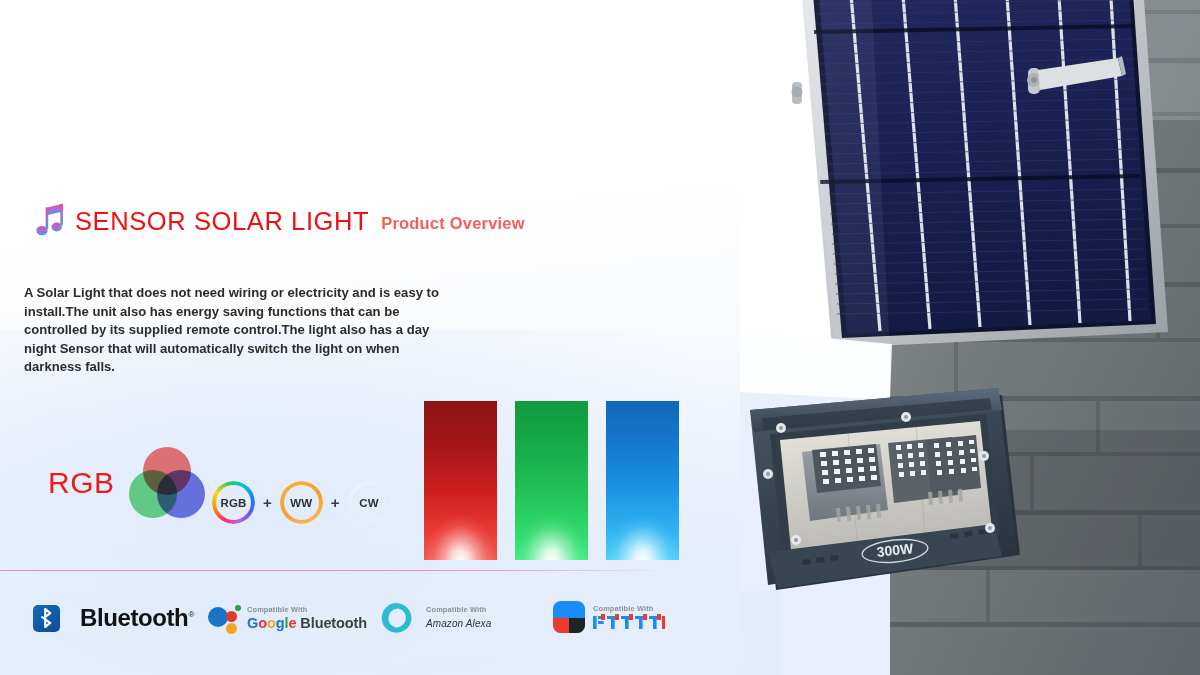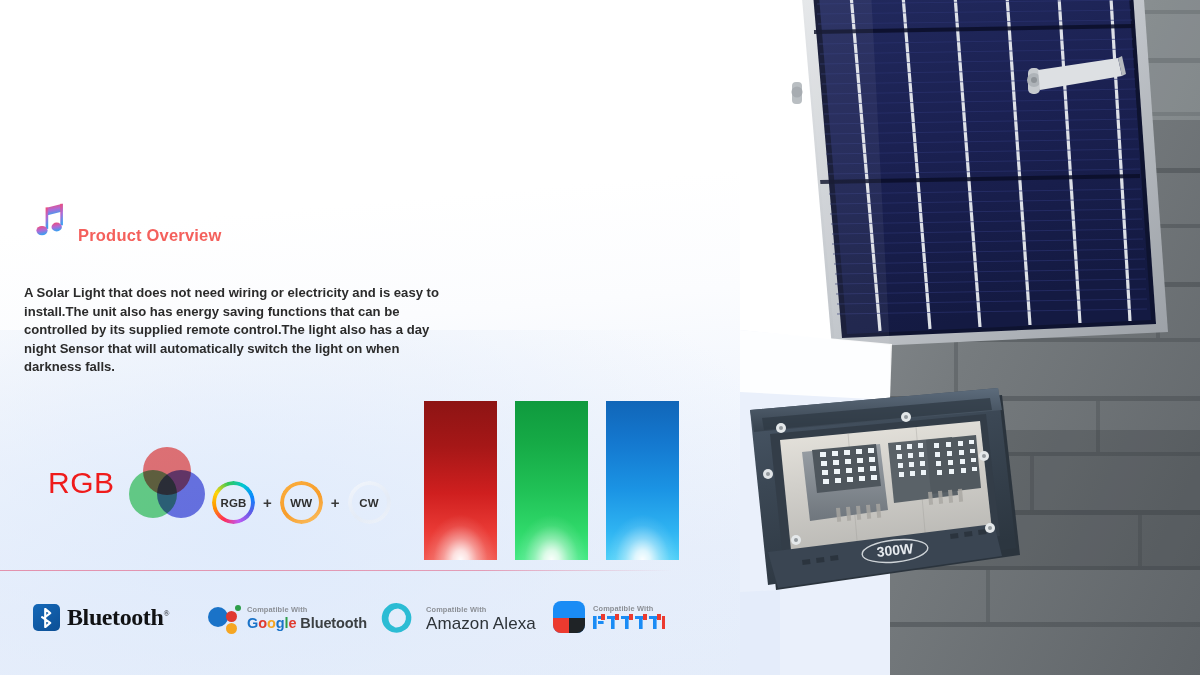--- a/index.html
+++ b/index.html
@@ -58,21 +58,21 @@
     color: #f01010;
     font-weight: 400;
   }
   .heading-sub {
     font-size: 16.5px;
     color: #f4605c;
     font-weight: 600;
     letter-spacing: .2px;
     margin-left: 3px;
     position: relative;
-    top: 14px;
+    top: 2px;
   }
 
   
   .body-copy {
     position: absolute;
     left: 24px;
     top: 271px;
     width: 432px;
     font-size: 13.1px;
     line-height: 18.6px;
@@ -207,21 +207,21 @@
   .compat-line {
     font-size: 7.4px;
     color: #8b8f95;
     font-weight: 700;
     letter-spacing: .15px;
     line-height: 9px;
     margin-bottom: 1px;
   }
 
   
-  .logo-bt { left: 33px; top: 6px; gap: 7px; font-family: Liberation Serif, serif; }
+  .logo-bt { left: 33px; top: 6px; gap: 20px; }
   .bt-badge {
     width: 27px; height: 27px;
     border-radius: 5px;
     background: linear-gradient(145deg,#1468b8,#0d4f95);
     display: flex; align-items: center; justify-content: center;
   }
   .bt-word {
     font-size: 24px;
     font-weight: 700;
     color: #111214;
@@ -246,21 +246,21 @@
   .brand-line { font-size: 14.5px; font-weight: 600; letter-spacing: -.1px; line-height: 17px; }
   .brand-line .g-b { color: #1a73c8; }
   .brand-line .g-r { color: #e03a2f; }
   .brand-line .g-y { color: #f5a623; }
   .brand-line .g-g { color: #2e9e4a; }
   .brand-line .g-gray { color: #3c4043; }
 
   
   .logo-ax { left: 380px; top: 2px; gap: 10px; }
   .ax-ring { width: 36px; height: 36px; flex: none; display: block; }
-  .ax-word { font-size: 17px; font-weight: 500; color: #2d3338; line-height: 17px; letter-spacing: .1px; }
+  .ax-word { font-size: 10px; font-weight: 500; color: #2d3338; line-height: 17px; letter-spacing: .1px; font-style: italic; }
 
   
   .logo-if { left: 553px; top: 3px; gap: 8px; }
   .if-badge {
     position: relative;
     width: 32px; height: 32px;
     border-radius: 8px;
     overflow: hidden;
     flex: none;
     background: #1a8cf5;
@@ -574,20 +574,21 @@
           <stop offset="55%" stop-color="#b06ad6"></stop>
           <stop offset="100%" stop-color="#3f9ef0"></stop>
         </linearGradient>
       </defs>
       <path d="M11.5 4.4 L26.5 0.8 L26.5 8.6 L11.5 12.2 Z" fill="url(#noteGrad)"></path>
       <rect x="9.6" y="4.4" width="2.6" height="21.5" fill="url(#noteGrad)"></rect>
       <rect x="24.3" y="0.8" width="2.6" height="21.5" fill="url(#noteGrad)"></rect>
       <ellipse cx="6.0" cy="27.6" rx="5.6" ry="4.7" fill="url(#noteGrad)"></ellipse>
       <ellipse cx="20.7" cy="24.0" rx="5.2" ry="4.4" fill="url(#noteGrad)"></ellipse>
     </svg>
+    <span class="heading-main">SENSOR SOLAR LIGHT</span>
     <span class="heading-sub">Product Overview</span>
   </div>
 
   <p class="body-copy">A Solar Light that does not need wiring or electricity and is easy to install.The unit also has energy saving functions that can be controlled by its supplied remote control.The light also has a day night Sensor that will automatically switch the light on when darkness falls.</p>
 
   <div class="rgb-block">
     <span class="rgb-word">RGB</span>
     <span class="venn">
       <span class="c-red"></span>
       <span class="c-green"></span>

